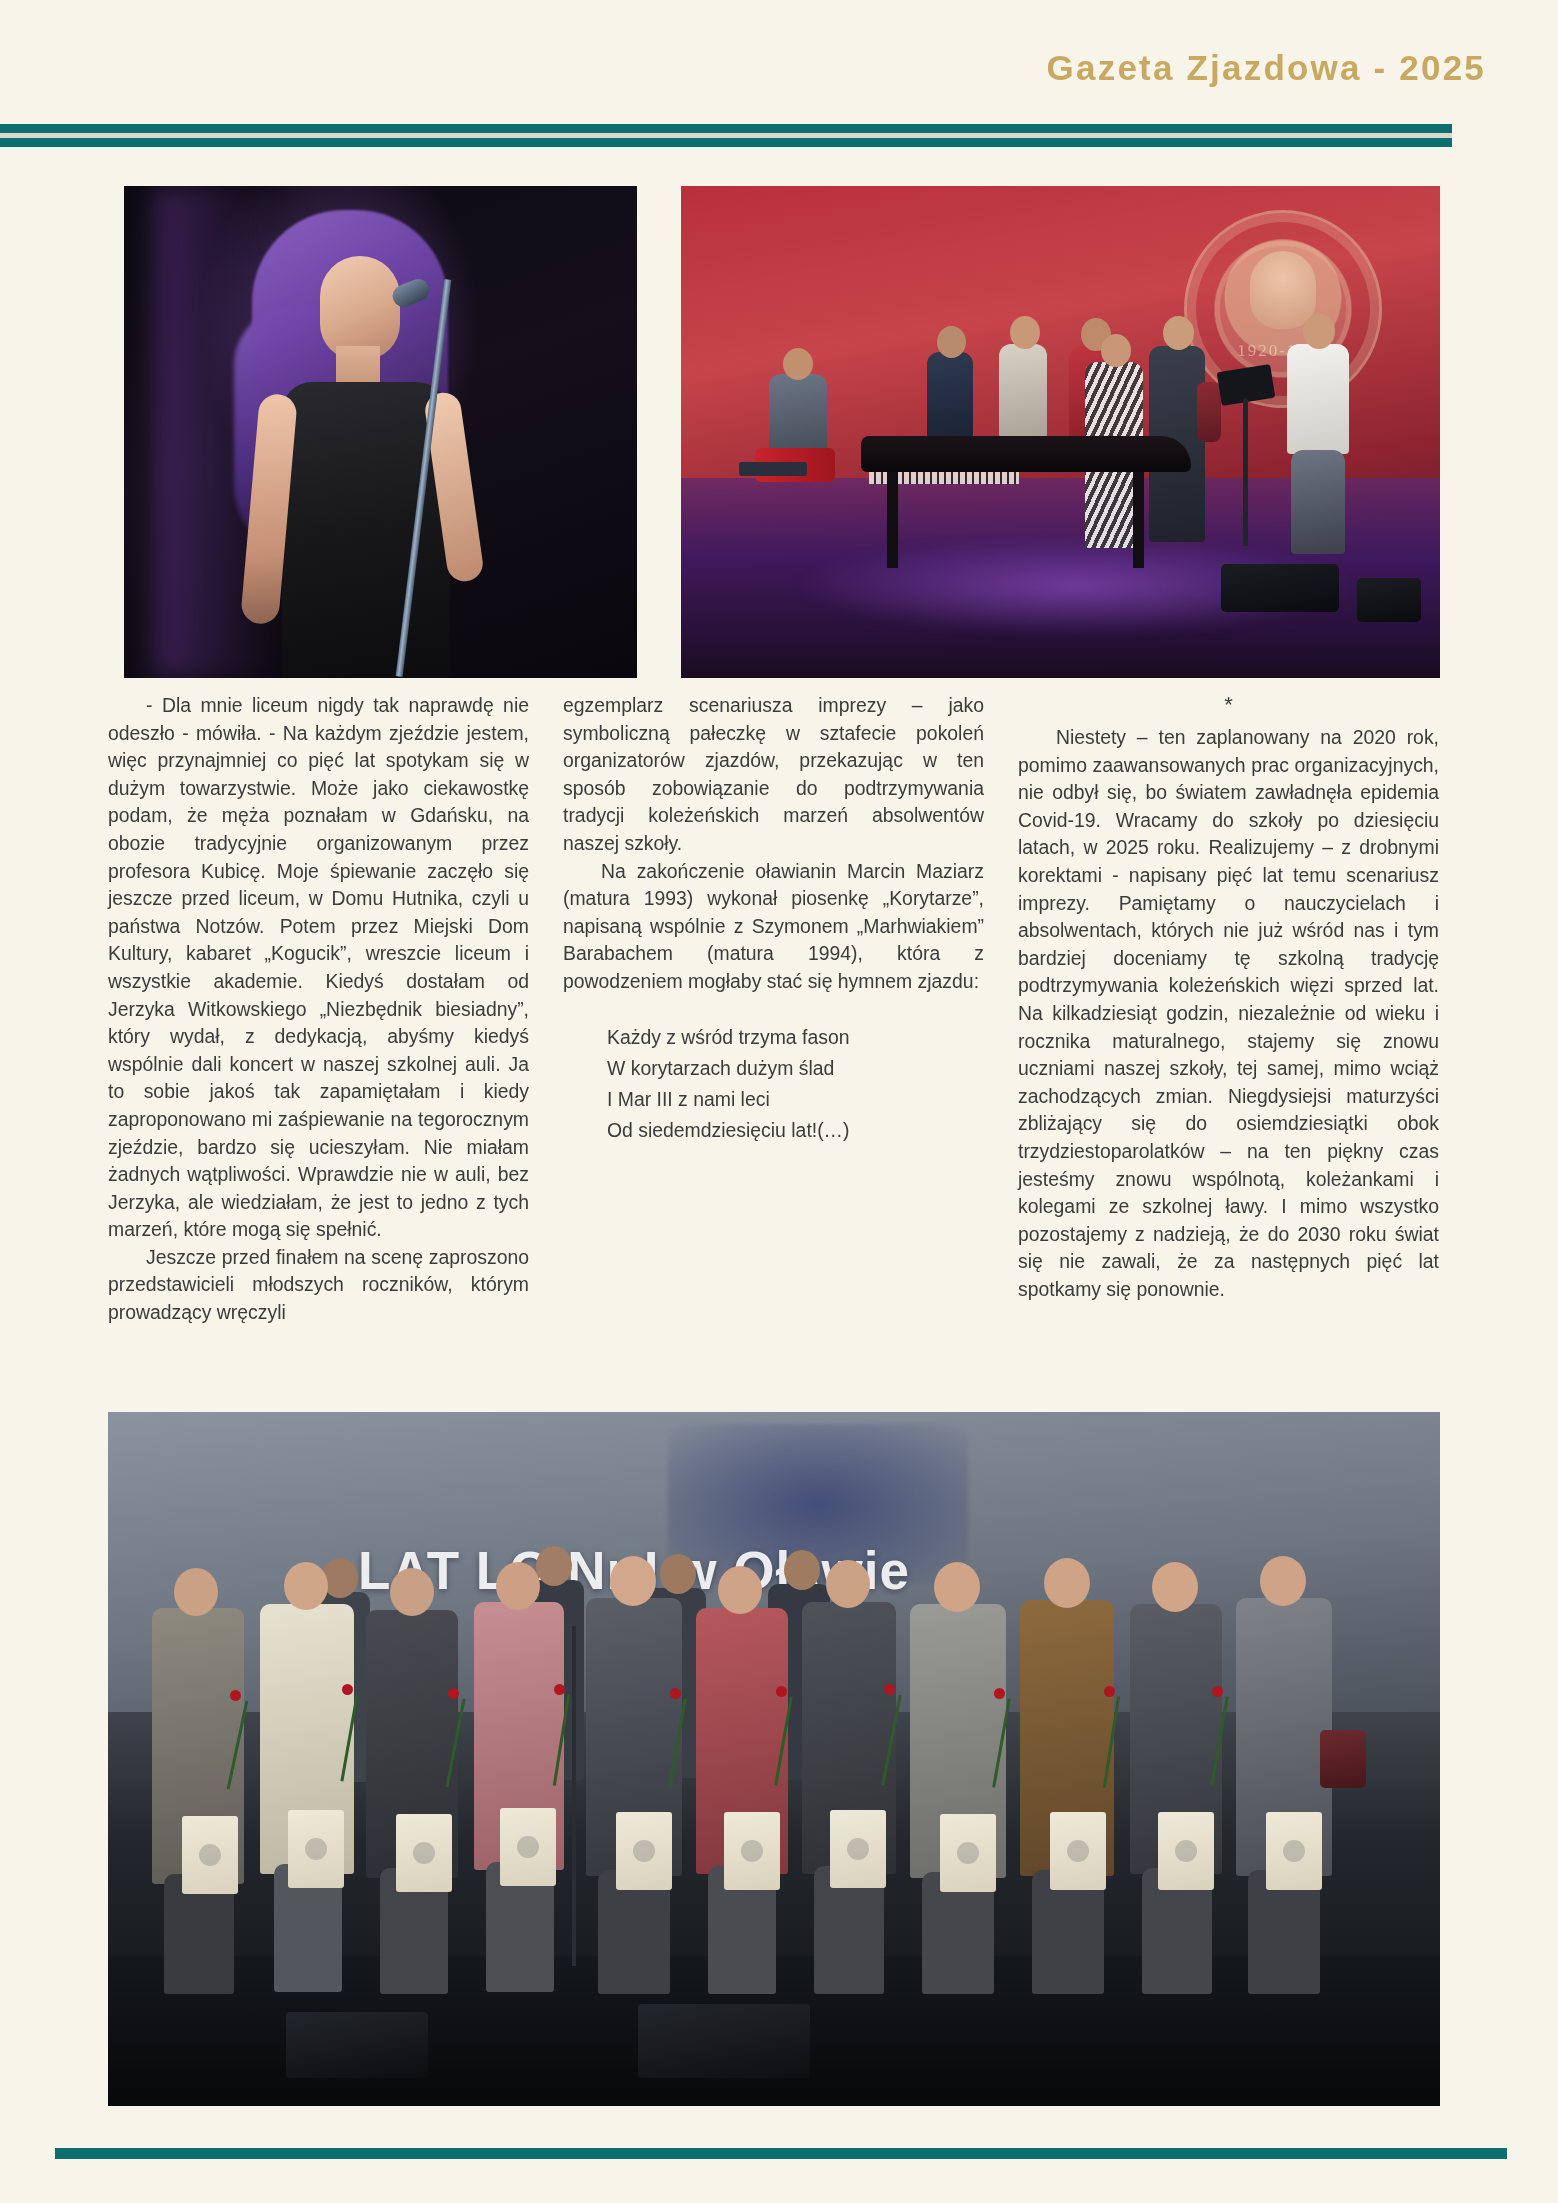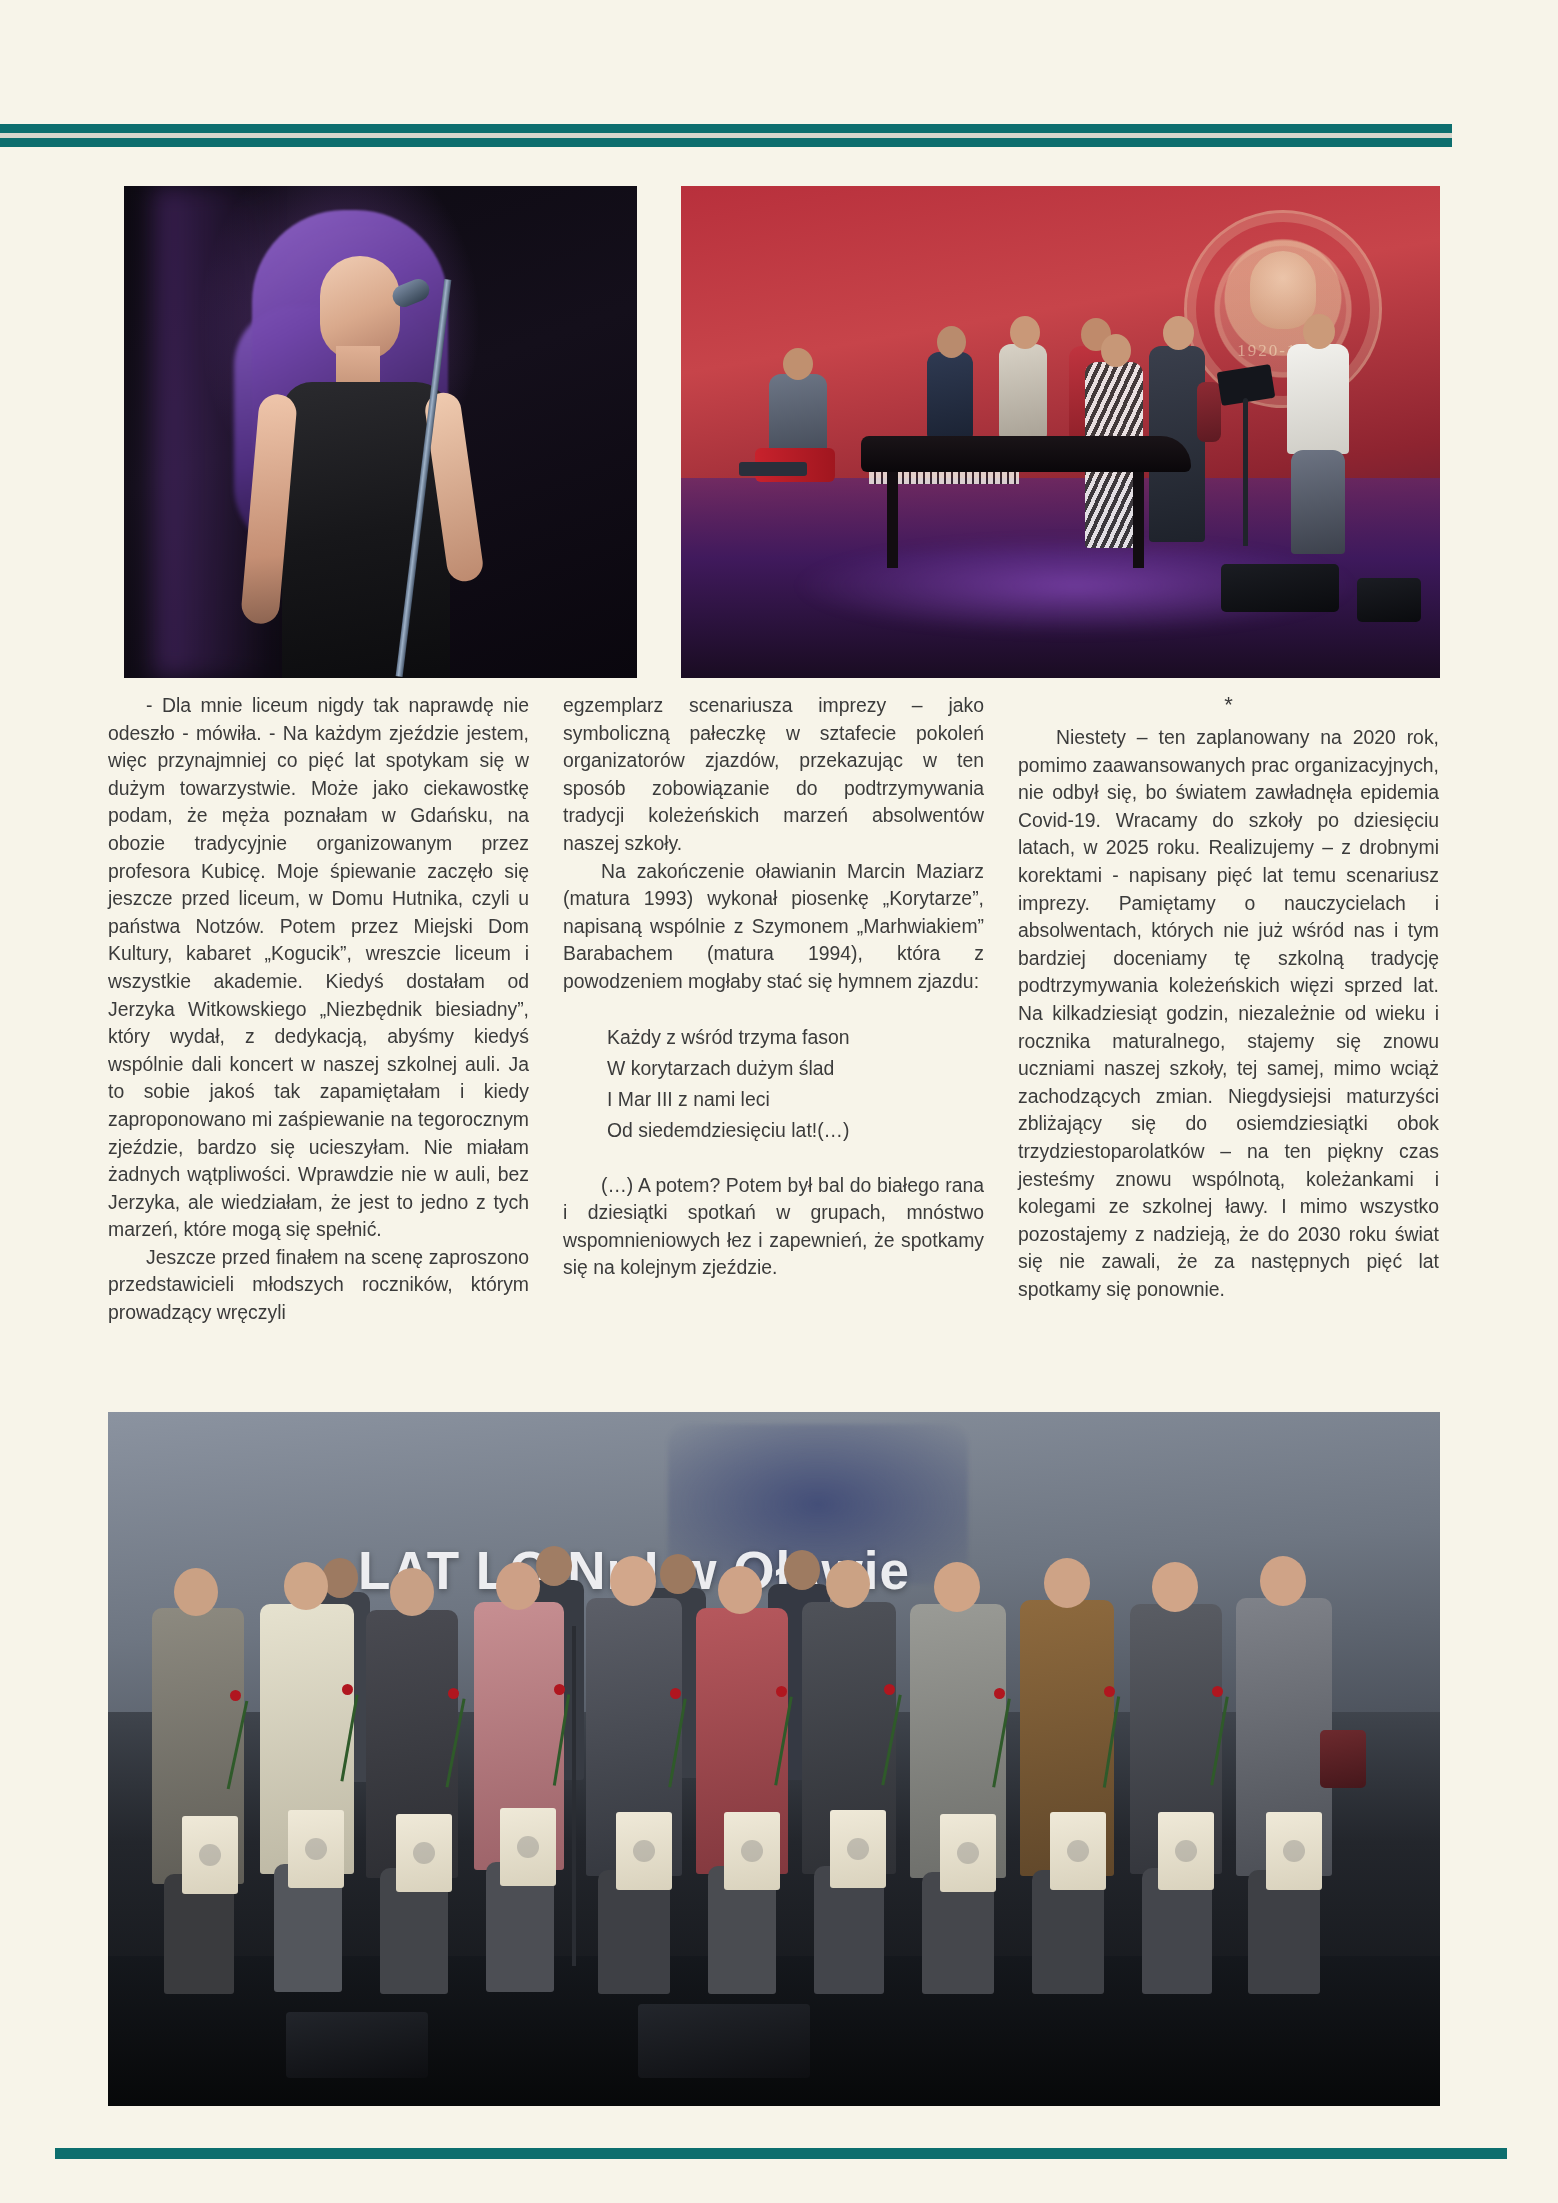--- a/index.html
+++ b/index.html
@@ -295,20 +295,21 @@
     height: 11px;
     background: #0d6e6e;
   }
 </style>
 </head>
 <body>
 
 <div class="page">
 
   <div class="masthead">
+    <div class="masthead-title">Gazeta Zjazdowa  -  2025</div>
     <div class="rule rule-a"></div>
     <div class="rule-gap"></div>
     <div class="rule rule-b"></div>
   </div>
 
   <div class="photo photo-singer">
     <div class="sg-bg"></div>
     <div class="sg-glow"></div>
     <div class="sg-hair2"></div>
     <div class="sg-hair"></div>
@@ -373,21 +374,20 @@
     <div class="col">
       <p class="noindent">egzemplarz scenariusza imprezy – jako symboliczną pałeczkę w sztafecie pokoleń organizatorów zjazdów, przekazując w ten sposób zobowiązanie do podtrzymywania tradycji koleżeńskich marzeń absolwentów naszej szkoły.</p>
       <p>Na zakończenie oławianin Marcin Maziarz (matura 1993) wykonał piosenkę „Korytarze”, napisaną wspólnie z Szymonem „Marhwiakiem” Barabachem (matura 1994), która z powodzeniem mogłaby stać się hymnem zjazdu:</p>
       <div class="verse">
         <div>Każdy z wśród trzyma fason</div>
         <div>W korytarzach dużym ślad</div>
         <div>I Mar III z nami leci</div>
         <div>Od siedemdziesięciu lat!(…)</div>
       </div>
       <div class="spacer-sm"></div>
-      <p>(…) A potem? Potem był bal do białego rana i dziesiątki spotkań w grupach, mnóstwo wspomnieniowych łez i zapewnień, że spotkamy się na kolejnym zjeździe.</p>
     </div>
 
     <div class="col">
       <p class="star">*</p>
       <p>Niestety – ten zaplanowany na 2020 rok, pomimo zaawansowanych prac organizacyjnych,  nie odbył się, bo światem zawładnęła epidemia Covid-19. Wracamy do szkoły po dziesięciu latach, w 2025 roku. Realizujemy – z drobnymi korektami - napisany pięć lat temu scenariusz imprezy. Pamiętamy o nauczycielach i absolwentach, których nie już wśród nas i tym bardziej doceniamy tę szkolną tradycję podtrzymywania koleżeńskich więzi sprzed lat. Na kilkadziesiąt godzin, niezależnie od wieku i rocznika maturalnego, stajemy się znowu uczniami naszej szkoły, tej samej, mimo wciąż zachodzących zmian. Niegdysiejsi maturzyści zbliżający się do osiemdziesiątki obok trzydziestoparolatków – na ten piękny czas jesteśmy znowu wspólnotą, koleżankami i kolegami ze szkolnej ławy. I mimo wszystko pozostajemy z nadzieją, że do 2030 roku świat się nie zawali, że za następnych pięć lat spotkamy się ponownie.</p>
     </div>
 
   </div>
 
   <div class="photo photo-group">

